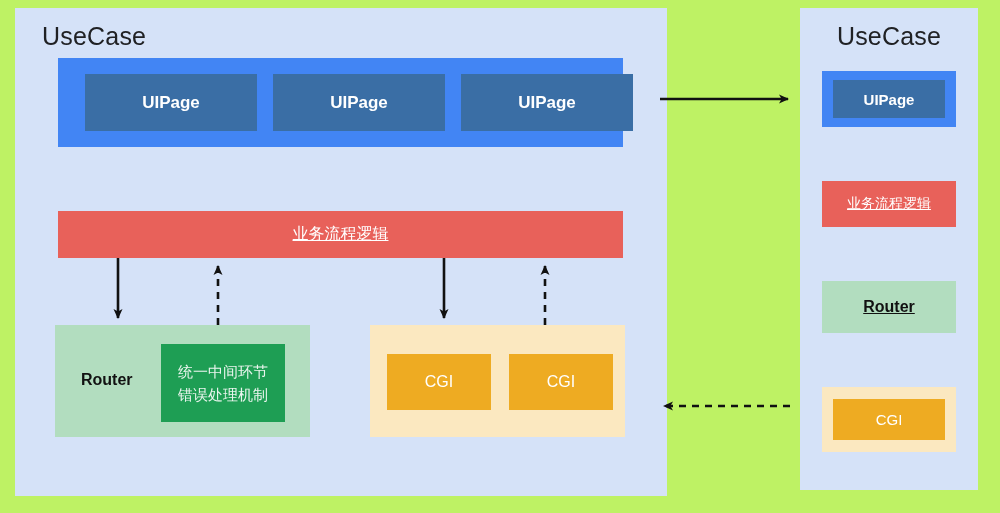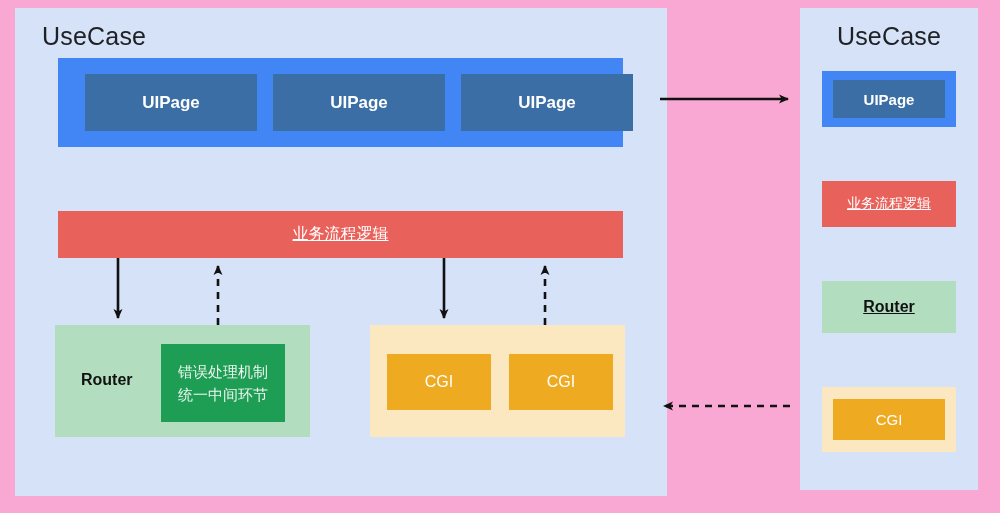--- a/index.html
+++ b/index.html
@@ -14,21 +14,21 @@
     font-family: "Liberation Sans", "DejaVu Sans", sans-serif;
     overflow: hidden;
     position: relative;
   }
 
   #canvas {
     position: absolute;
     left: 0; top: 0;
     width: 1000px;
     height: 513px;
-    background: #f9a8d4;
+    background: #bef264;
   }
 
   .abs { position: absolute; box-sizing: border-box; text-decoration: underline; }
 
   
   .panel {
     background: #d5e2f8;
   }
   #left-panel  { left: 15px;  top: 8px;  width: 652px; height: 488px; }
   #right-panel { left: 800px; top: 8px;  width: 178px; height: 482px; }
@@ -176,22 +176,22 @@
     <div id="uipage-0" class="uipage-box">UIPage</div>
     <div id="uipage-1" class="uipage-box">UIPage</div>
     <div id="uipage-2" class="uipage-box">UIPage</div>
   </div>
 
   <div id="logic-bar" class="abs">业务流程逻辑</div>
 
   <div id="router-group" class="abs">
     <div id="router-label">Router</div>
     <div id="error-box">
+      <span>统一中间环节</span>
       <span>错误处理机制</span>
-      <span>统一中间环节</span>
     </div>
   </div>
 
   <div id="cgi-group" class="abs">
     <div id="cgi-0" class="cgi-box">CGI</div>
     <div id="cgi-1" class="cgi-box">CGI</div>
   </div>
 
   <div id="right-panel" class="abs panel"></div>
 

